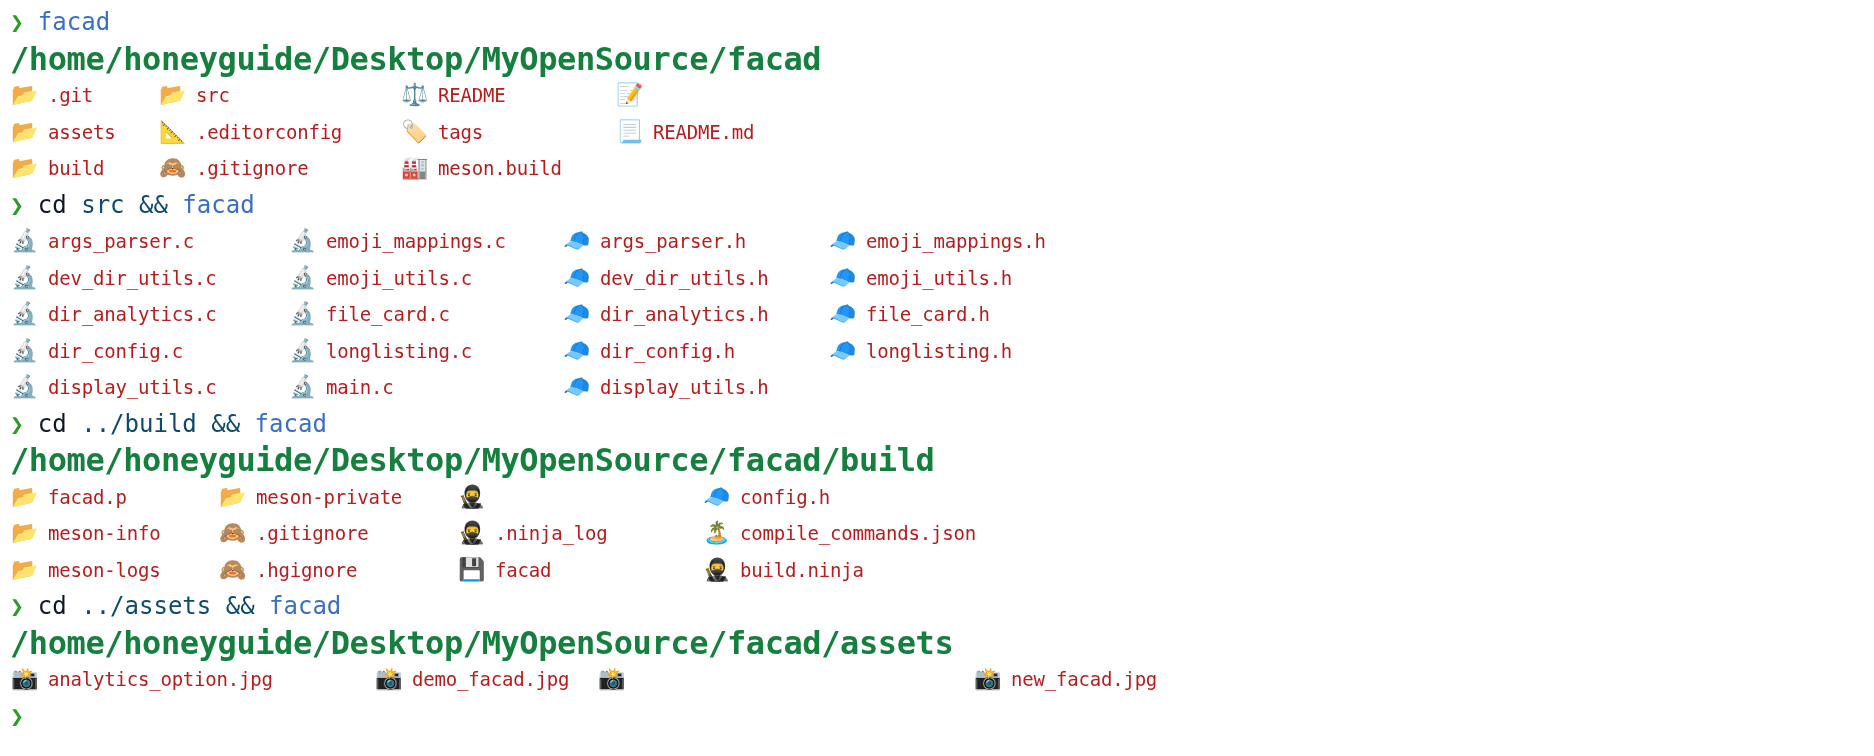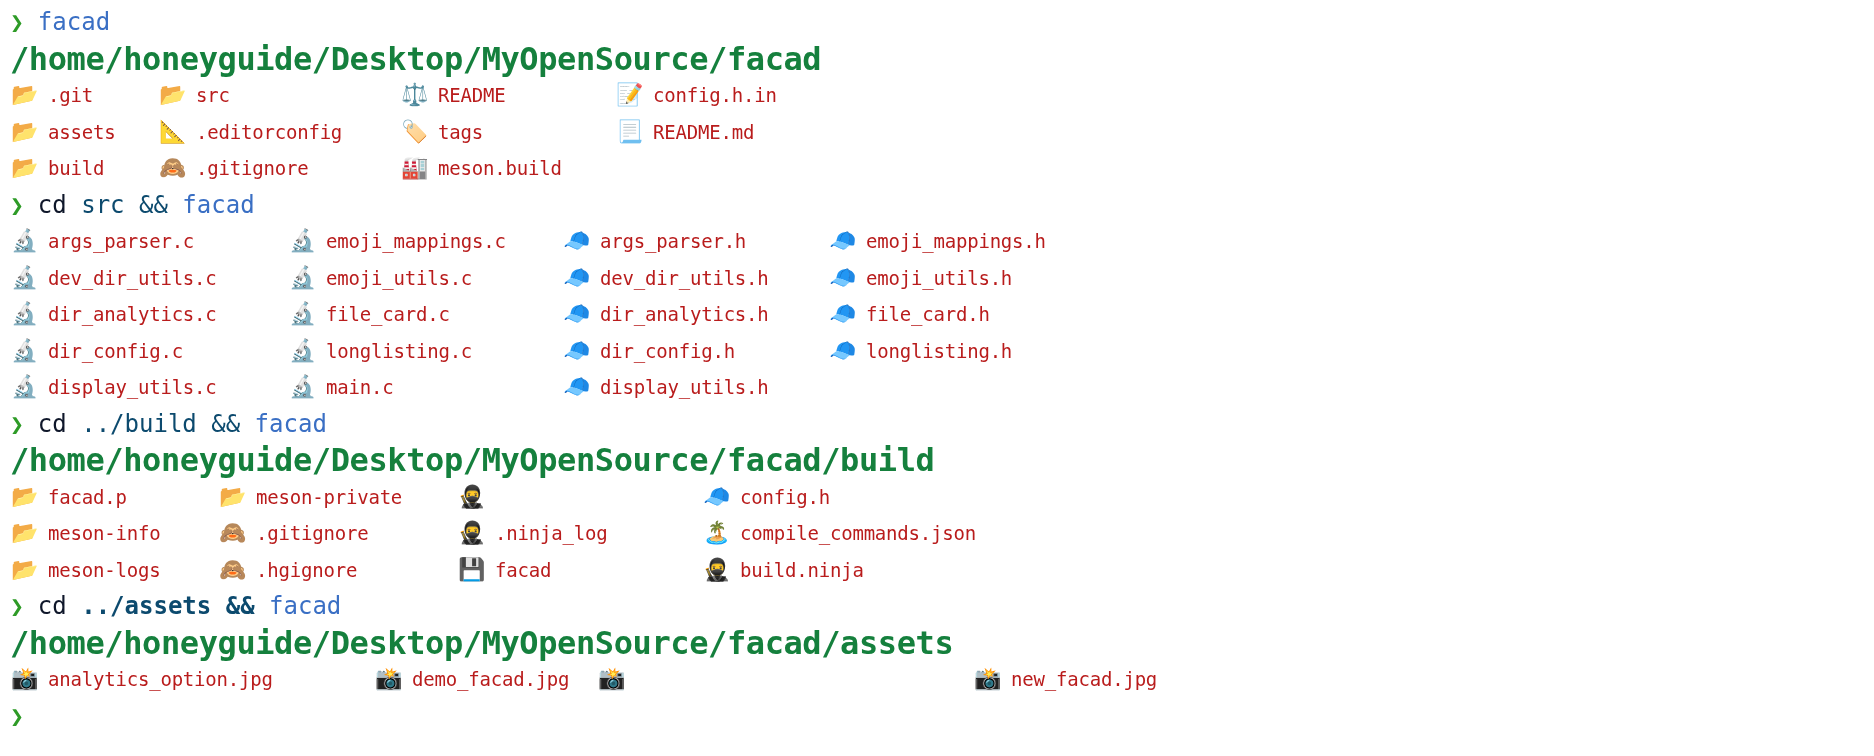--- a/index.html
+++ b/index.html
@@ -127,21 +127,20 @@
         <div class="cell c1">
           <span class="emoji">📂</span>
           <span class="fname">src</span>
         </div>
         <div class="cell c2">
           <span class="emoji">⚖️</span>
           <span class="fname">README</span>
         </div>
         <div class="cell c3">
           <span class="emoji">📝</span>
-          <span class="fname">config.h.in</span>
         </div>
       </div>
       <div class="grid-row">
         <div class="cell c0">
           <span class="emoji">📂</span>
           <span class="fname">assets</span>
         </div>
         <div class="cell c1">
           <span class="emoji">📐</span>
           <span class="fname">.editorconfig</span>
@@ -325,21 +324,21 @@
           <span class="fname">facad</span>
         </div>
         <div class="cell c3">
           <span class="emoji">🥷</span>
           <span class="fname">build.ninja</span>
         </div>
       </div>
     </div>
     <div class="prompt-line">
       <span class="prompt-sym">❯</span>
-      <span class="cmd"><span class="cmd-part cmd-kw" style="white-space: pre;">cd</span><span class="cmd-part cmd-arg" style="white-space: pre; font-weight: bold;"> ../assets &amp;&amp; </span><span class="cmd-part cmd-app" style="white-space: pre;">facad</span></span>
+      <span class="cmd"><span class="cmd-part cmd-kw" style="white-space: pre;">cd</span><span class="cmd-part cmd-arg" style="white-space: pre;"> ../assets &amp;&amp; </span><span class="cmd-part cmd-app" style="white-space: pre;">facad</span></span>
     </div>
     <div class="path-line">/home/honeyguide/Desktop/MyOpenSource/facad/assets</div>
     <div class="grid g-assets">
       <div class="grid-row">
         <div class="cell c0">
           <span class="emoji">📸</span>
           <span class="fname">analytics_option.jpg</span>
         </div>
         <div class="cell c1">
           <span class="emoji">📸</span>

